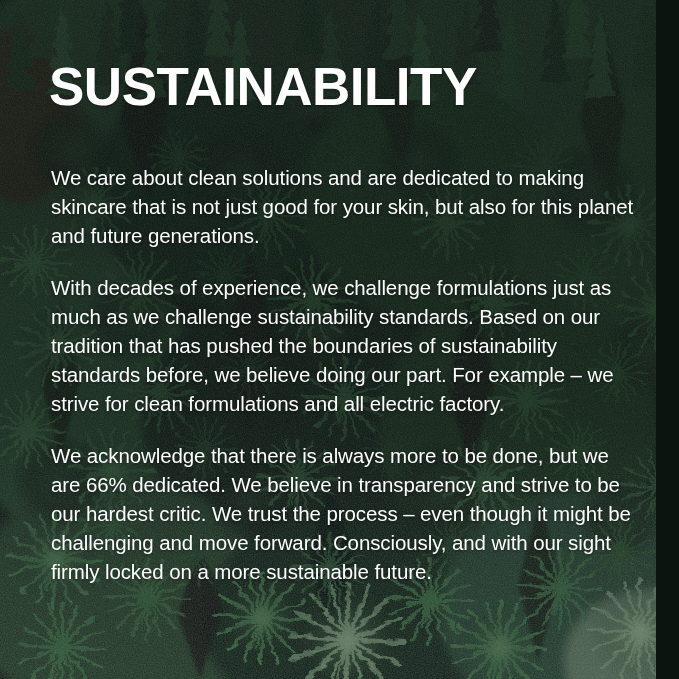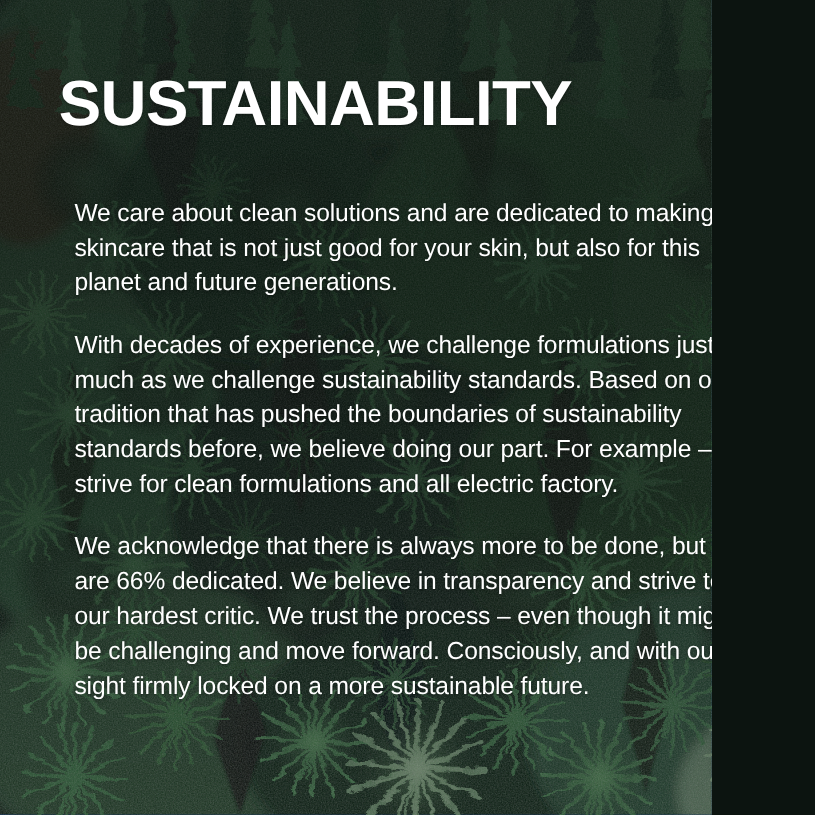--- a/index.html
+++ b/index.html
@@ -5,24 +5,24 @@
   html, body {
     margin: 0;
     padding: 0;
     background: #0c1410;
   }
   body {
     font-family: "Liberation Sans", sans-serif;
   }
   #page {
     position: relative;
-    width: 593px;
+    width: 656px;
     height: 679px;
     overflow: hidden;
-    background: #3b82f6;
+    background: #15803d;
   }
   #forest-bg {
     position: absolute;
     inset: 0;
     width: 679px;
     height: 679px;
     display: block;
   }
   
   #veil {
@@ -56,21 +56,21 @@
     white-space: nowrap;
     text-shadow: 0 1px 3px rgba(0,0,0,0.35);
   }
   .body-copy {
     position: absolute;
     left: 50px;
     top: 163px;
     width: 584px;
   }
   .body-copy p {
-    margin: 0 0 23px 12px;
+    margin: 0 0 23px 1px;
     color: #ffffff;
     font-family: "Liberation Sans", sans-serif;
     font-weight: normal;
     font-size: 20.5px;
     line-height: 29px;
     letter-spacing: -0.1px;
     text-shadow: 0 1px 3px rgba(0,0,0,0.4);
   }
   .body-copy p:last-child {
     margin-bottom: 0;

